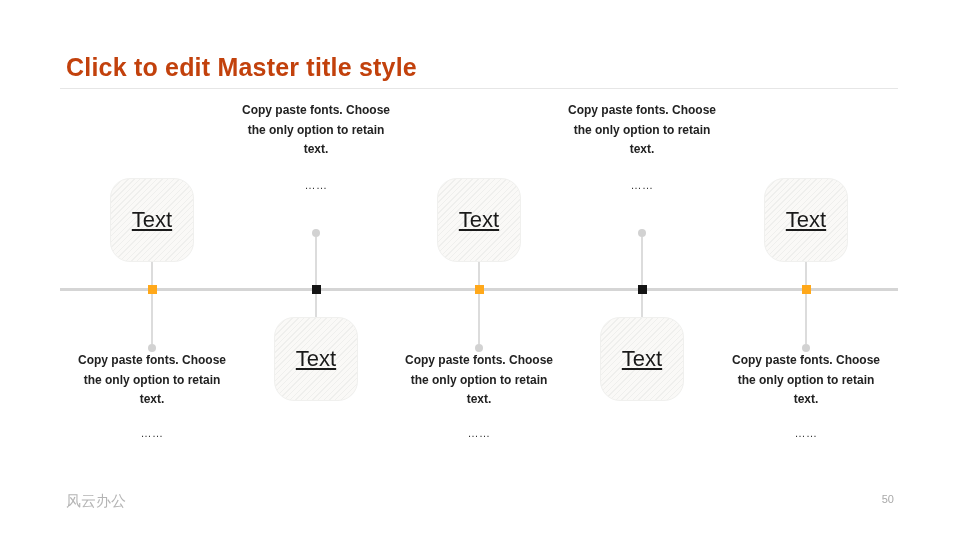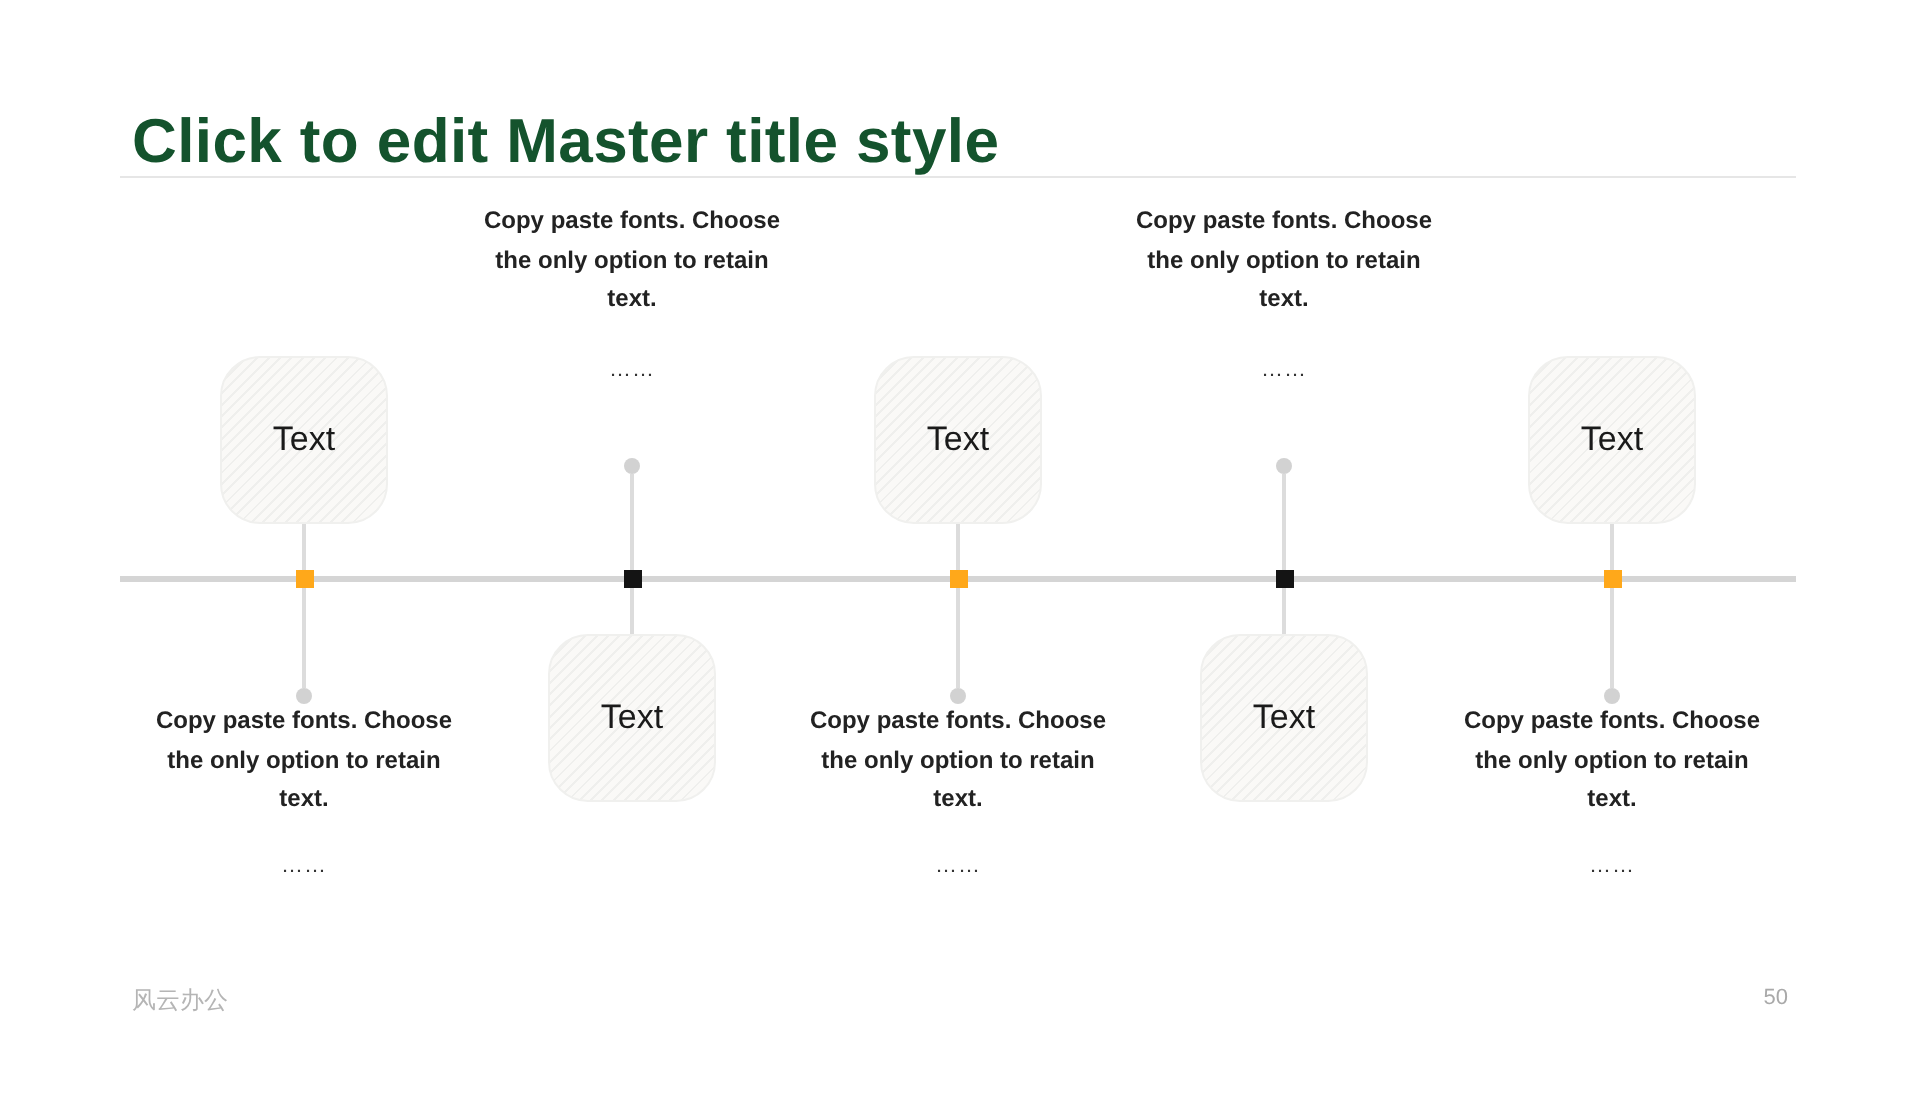--- a/index.html
+++ b/index.html
@@ -3,42 +3,42 @@
 <meta charset="utf-8">
 <style>
   html,body{margin:0;padding:0;}
   body{
     width:960px;height:548px;position:relative;overflow:hidden;
     background:#ffffff;
     font-family:"Liberation Sans", sans-serif;
   }
   .slide-title{
     position:absolute;left:66px;top:53px;
-    font-size:31px;font-weight:bold;color:#14532d;
+    font-size:25px;font-weight:bold;color:#c2410c;
     letter-spacing:0.2px;white-space:nowrap;
   }
   .title-divider{
     position:absolute;left:60px;top:88px;width:838px;height:1px;
     background:#e6e6e6;
   }
   .timeline-line{
     position:absolute;left:60px;top:288px;width:838px;height:2.5px;
     background:#d5d5d5;
   }
   .col{position:absolute;top:0;width:164px;height:548px;}
   .node-box{
     position:absolute;left:40px;width:84px;height:84px;box-sizing:border-box;
     border-radius:20px;border:1px solid #f0f0ee;
     background:repeating-linear-gradient(135deg,#efefed 0px,#efefed 1px,#faf9f7 1px,#faf9f7 4px);
     display:flex;align-items:center;justify-content:center;
   }
   .type-a .node-box{top:178px;}
   .type-b .node-box{top:317px;}
   .node-label{
-    font-size:17px;color:#1a1a1a;
+    font-size:22px;color:#1a1a1a;text-decoration:underline;
     text-underline-offset:2px;
   }
   .connector{position:absolute;left:81px;width:2px;background:#dcdcdc;}
   .type-a .connector{top:262px;height:82px;}
   .type-b .connector{top:237px;height:80px;}
   .dot{position:absolute;left:78px;width:8px;height:8px;border-radius:50%;background:#d2d2d2;}
   .type-a .dot{top:344px;}
   .type-b .dot{top:229px;}
   .marker{position:absolute;left:77.5px;top:285px;width:9px;height:9px;}
   .marker-orange{background:#ffa81a;}
@@ -50,21 +50,21 @@
   .type-a .desc{top:351px;}
   .type-b .desc{top:101px;}
   .ellipsis{
     position:absolute;left:0;width:164px;text-align:center;
     font-size:11px;line-height:14px;color:#333333;letter-spacing:0.5px;
   }
   .type-a .ellipsis{top:426px;}
   .type-b .ellipsis{top:178px;}
   .footer-brand{
     position:absolute;left:66px;top:492px;
-    font-size:12px;color:#b5b5b5;
+    font-size:15px;color:#b5b5b5;
   }
   .page-number{
     position:absolute;right:66px;top:493px;
     font-size:11px;color:#a9a9a9;
   }
   
   .c1{left:70px;} .c2{left:234px;} .c3{left:397px;} .c4{left:560px;} .c5{left:724px;}
 </style>
 </head>
 <body>

